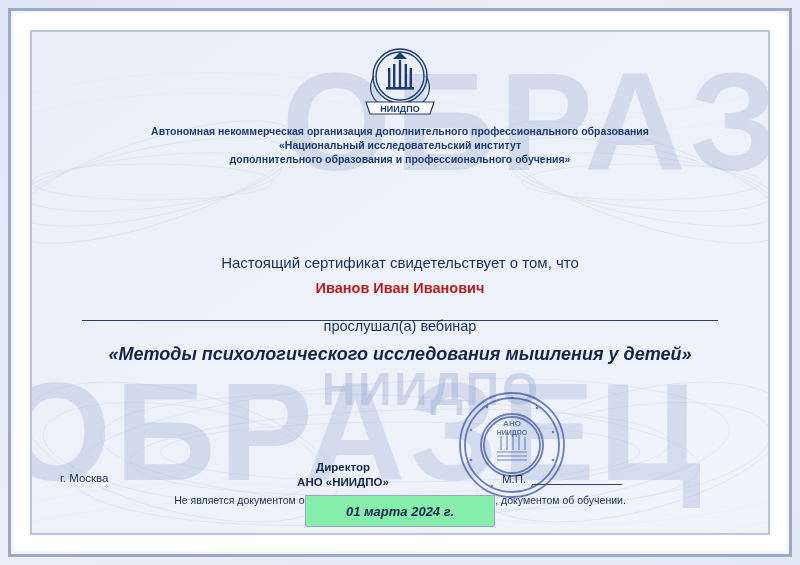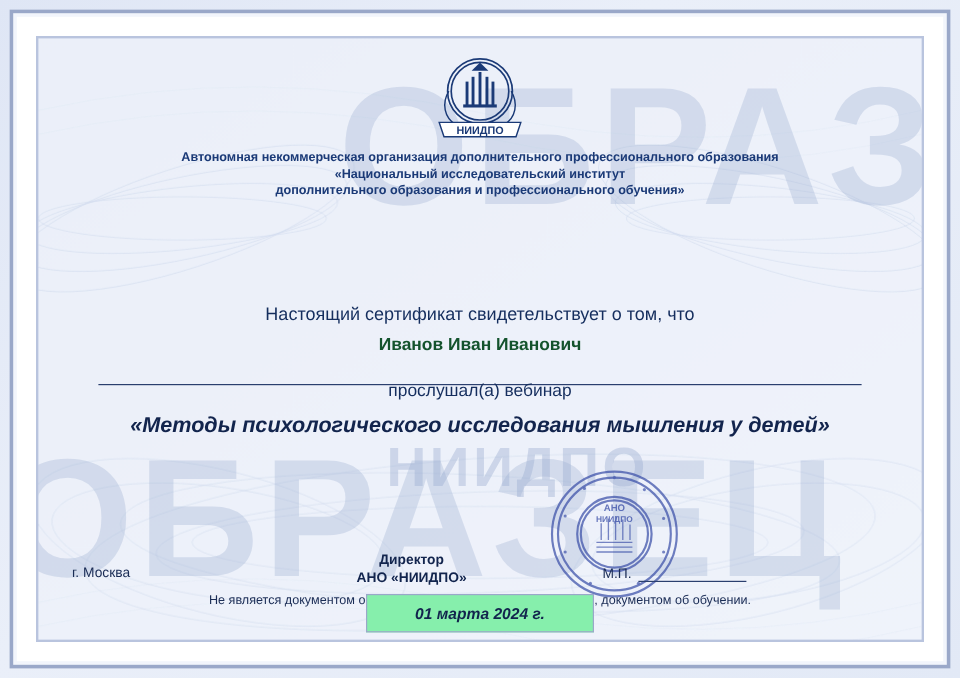--- a/index.html
+++ b/index.html
@@ -136,21 +136,21 @@
     border-bottom: 1px solid #2a3f6e;
     height: 20px;
   }
   .name-text {
     position: absolute;
     top: 248px;
     left: 0; width: 100%;
     text-align: center;
     font-size: 14.5px;
     font-weight: 700;
-    color: #14532d;
+    color: #b91c1c;
   }
 
   .action-text {
     position: absolute;
     top: 286px;
     left: 0; width: 100%;
     text-align: center;
     font-size: 14.5px;
     color: #152e5e;
   }

